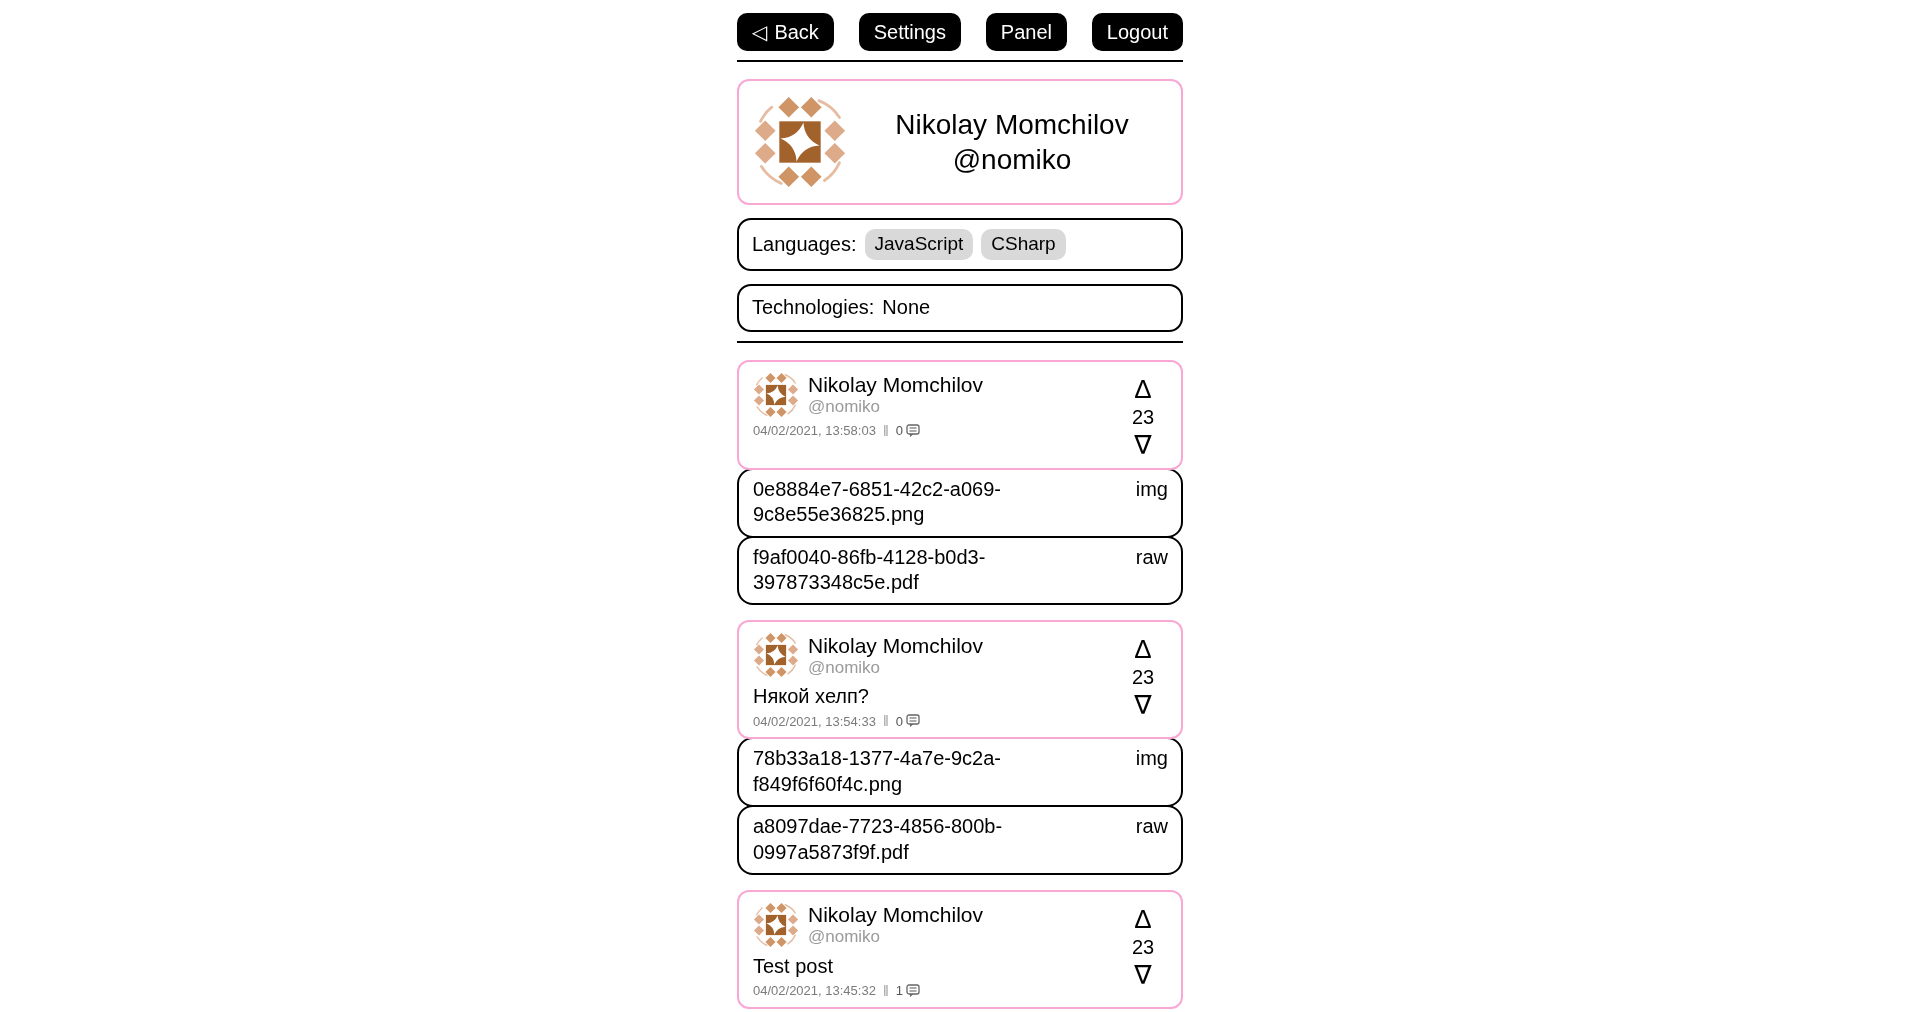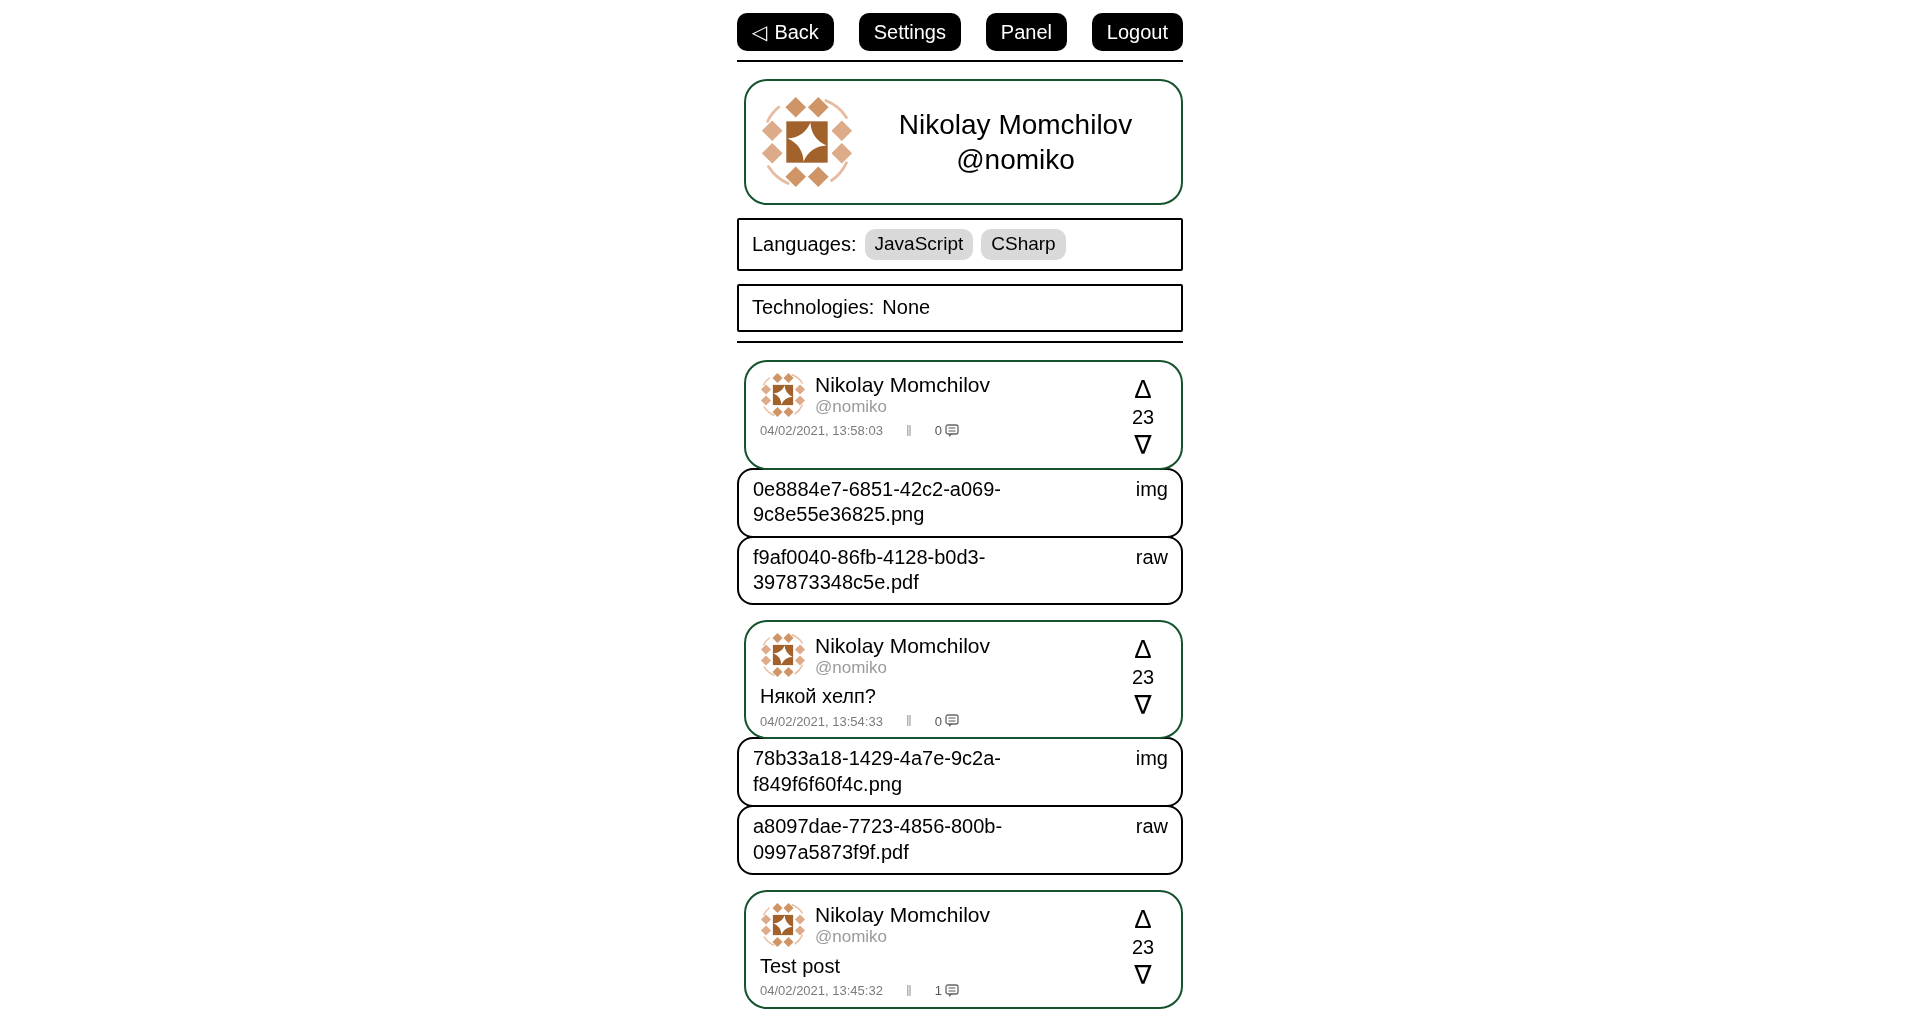--- a/index.html
+++ b/index.html
@@ -36,45 +36,44 @@
     line-height: 1.1;
   }
   .divider {
     border: none;
     border-top: 2px solid #000;
     margin-top: 9px;
   }
   .divider2 { margin-top: 9px; }
   
   .card {
-    border: 2px solid #14532d;
-    border-radius: 23px;
+    border: 2px solid #f9a8d4;
+    border-radius: 12px;
     background: #fff;
-    margin-left: 7px;
   }
   .profile-card {
     margin-top: 17px;
     padding: 14px;
     display: flex;
     align-items: center;
     gap: 10px;
   }
   .avatar-lg { width: 94px; height: 94px; flex: 0 0 94px; }
   .avatar-sm { width: 46px; height: 46px; flex: 0 0 46px; }
   .profile-name-block {
     flex: 1;
     text-align: center;
     font-size: 28px;
     line-height: 1.25;
   }
   
   .info-box {
     margin-top: 13px;
     border: 2px solid #000;
-    border-radius: 2px;
+    border-radius: 14px;
     padding: 9px 13px;
     font-size: 20px;
     display: flex;
     align-items: center;
     gap: 8px;
     min-height: 48px;
   }
   .pill {
     background: #d9d9d9;
     border-radius: 10px;
@@ -96,21 +95,21 @@
   .post-author-block { line-height: 1.15; }
   .post-author { font-size: 21px; color: #000; }
   .post-handle { font-size: 17px; color: #9a9a9a; }
   .post-title { font-size: 20px; margin-top: 7px; }
   .post-meta {
     margin-top: 5px;
     font-size: 13px;
     color: #7b7b7b;
     display: flex;
     align-items: center;
-    gap: 23px;
+    gap: 7px;
   }
   .meta-sep { color: #a0a0a0; font-size: 14px; }
   .comment-count { display: inline-flex; align-items: center; gap: 3px; color: #555; }
   .vote-col {
     width: 52px;
     flex: 0 0 52px;
     display: flex;
     flex-direction: column;
     align-items: center;
     justify-content: flex-start;
@@ -294,21 +293,21 @@
             </span>
           </div>
         </div>
         <div class="vote-col">
           <button class="vote-arrow">∆</button>
           <span class="vote-score">23</span>
           <button class="vote-arrow">∇</button>
         </div>
       </div>
       <div class="attachment">
-        <span class="att-filename">78b33a18-1429-4a7e-9c2a-f849f6f60f4c.png</span>
+        <span class="att-filename">78b33a18-1377-4a7e-9c2a-f849f6f60f4c.png</span>
         <span class="att-type">img</span>
       </div>
       <div class="attachment">
         <span class="att-filename">a8097dae-7723-4856-800b-0997a5873f9f.pdf</span>
         <span class="att-type">raw</span>
       </div>
     </div>
 
     <div class="post-group">
       <div class="card post-card">

